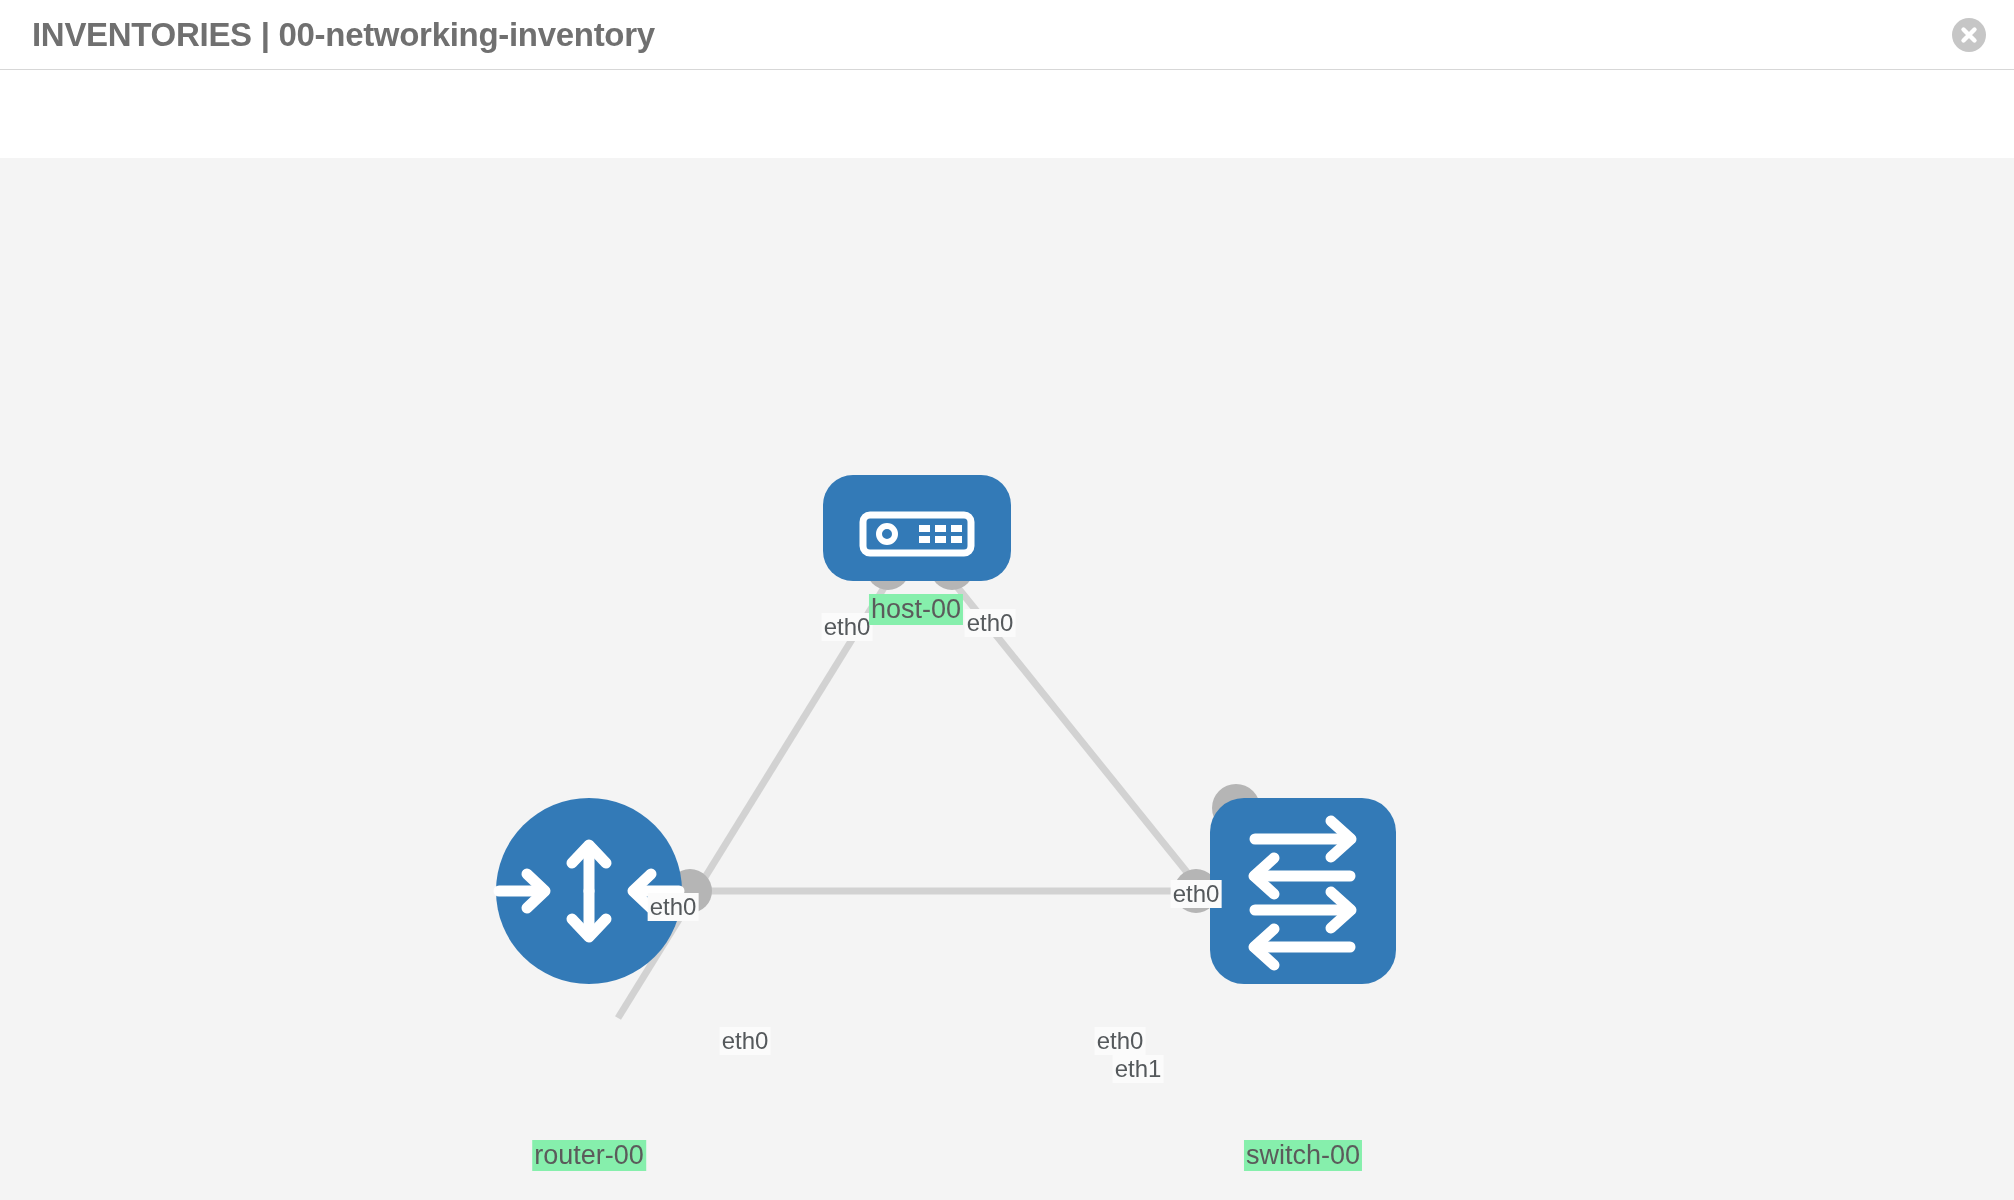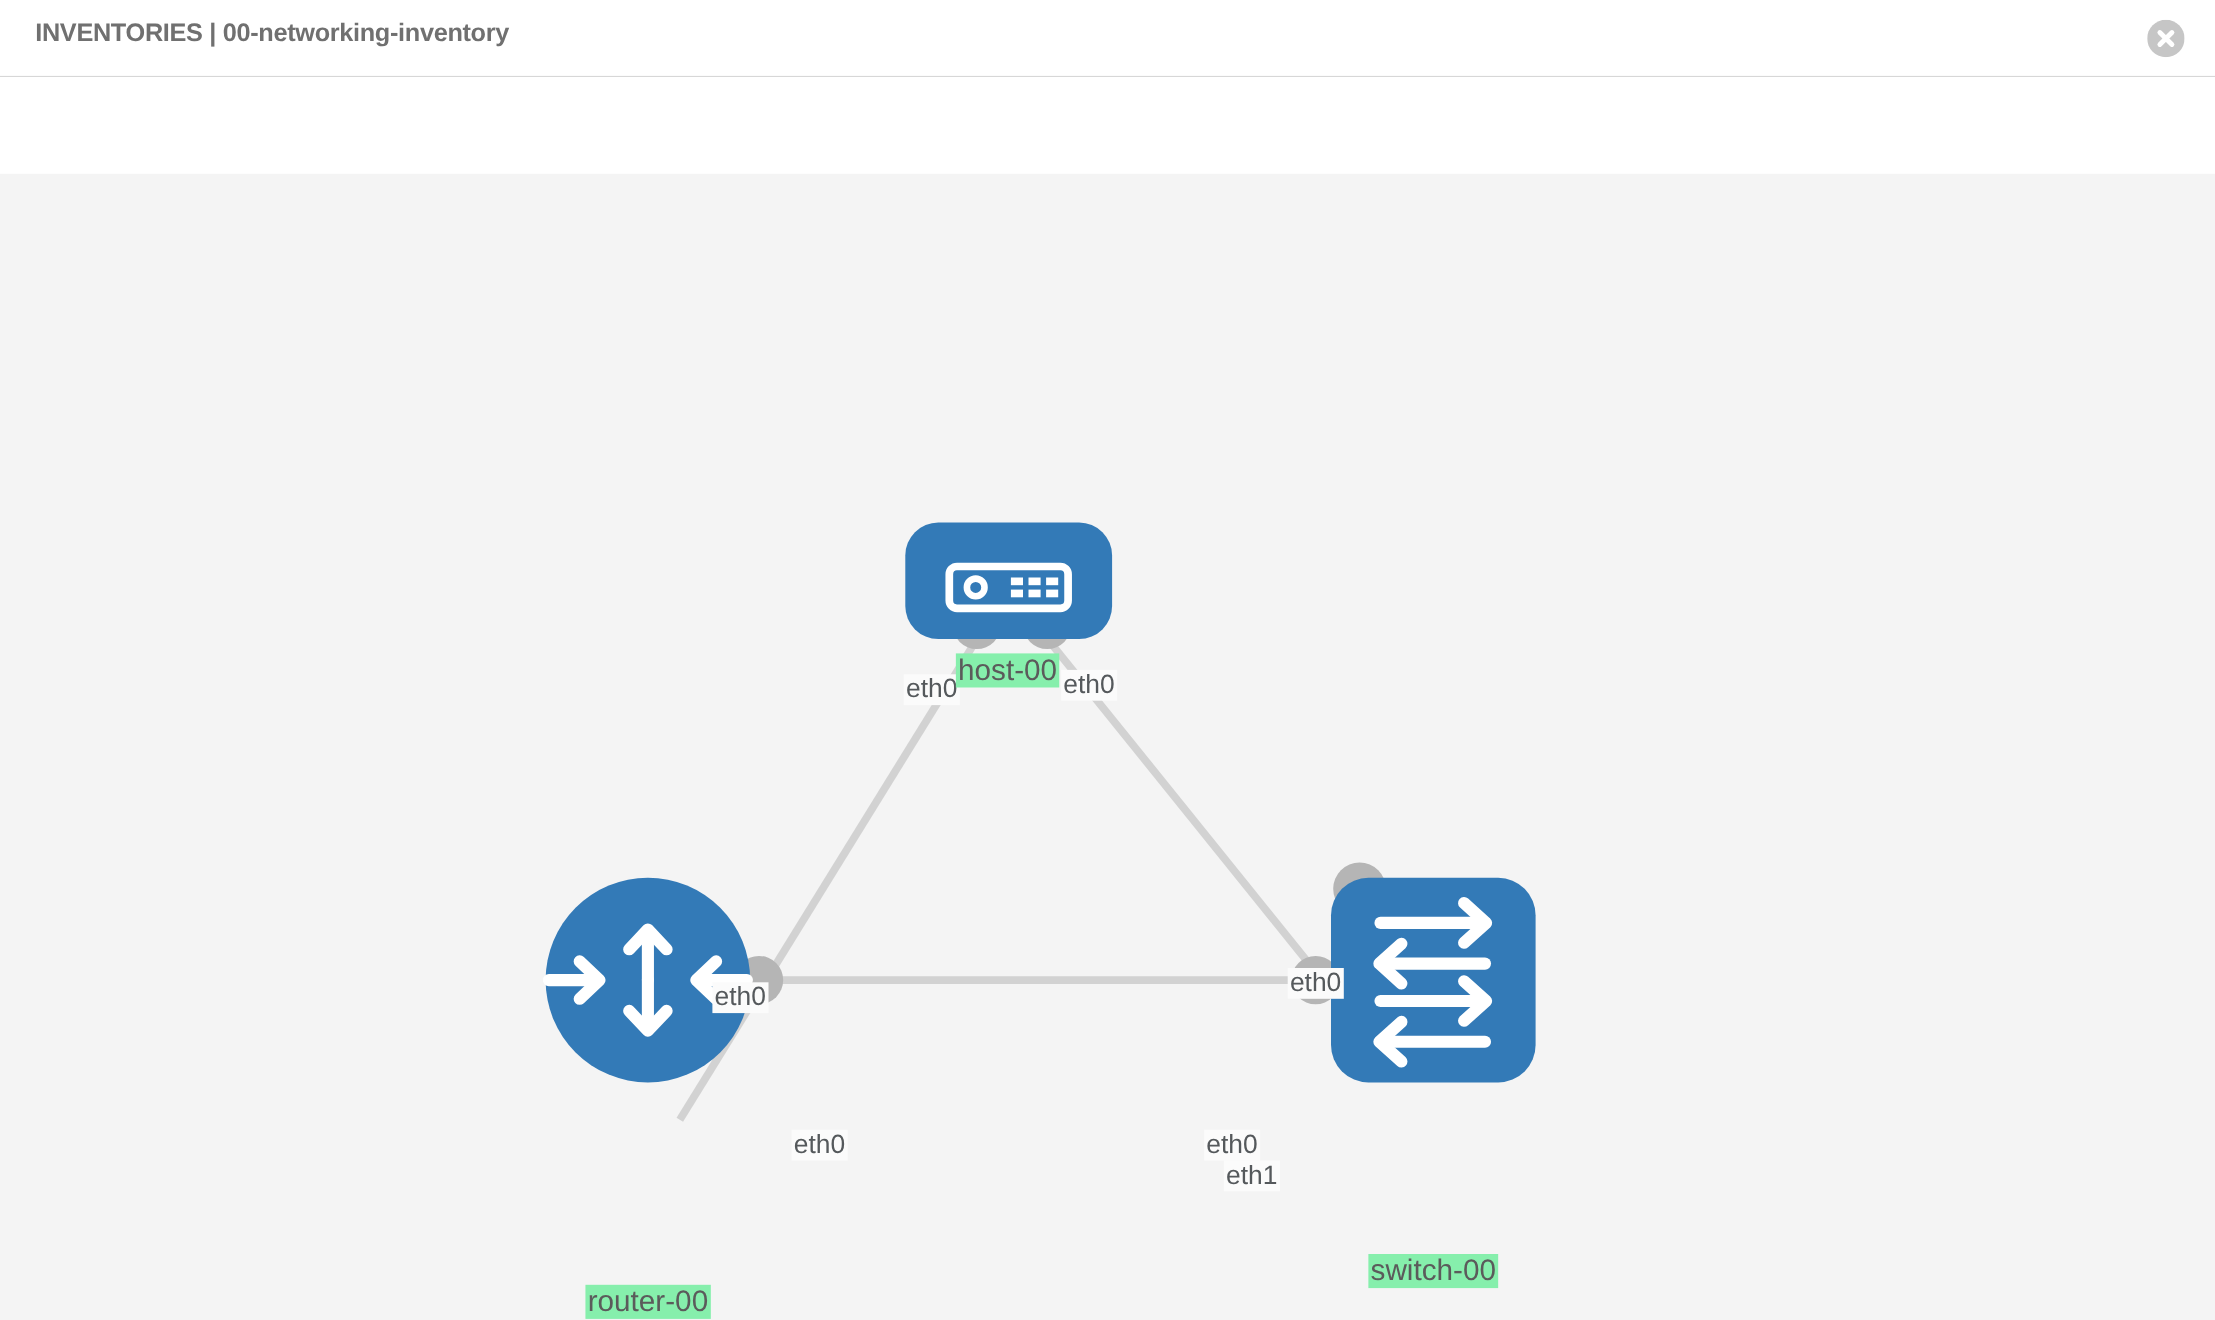--- a/index.html
+++ b/index.html
@@ -13,21 +13,21 @@
 
   
   .header {
     position: absolute; left: 0; top: 0;
     width: 2014px; height: 70px;
     background: #ffffff;
     border-bottom: 1px solid #d7d7d7;
   }
   .header-title {
     position: absolute; left: 32px; top: 16px;
-    font-size: 23px; font-weight: bold;
+    font-size: 33px; font-weight: bold;
     color: #707070;
     letter-spacing: -0.3px;
     white-space: nowrap;
   }
   .close-btn {
     position: absolute; right: 28px; top: 18px;
     width: 34px; height: 34px;
     cursor: pointer;
   }
 
@@ -245,18 +245,18 @@
 
     <span class="iface-label" style="left:847px;  top:455px;">eth0</span>
     <span class="iface-label" style="left:990px;  top:451px;">eth0</span>
     <span class="iface-label" style="left:673px;  top:735px;">eth0</span>
     <span class="iface-label" style="left:1196px; top:722px;">eth0</span>
     <span class="iface-label" style="left:745px;  top:869px;">eth0</span>
     <span class="iface-label" style="left:1120px; top:869px;">eth0</span>
     <span class="iface-label" style="left:1138px; top:869px;margin-top:28px;">eth1</span>
 
     <span class="node-label" style="left:916px;  top:436px;">host-00</span>
-    <span class="node-label" style="left:589px;  top:982px;margin-top:28px;">router-00</span>
+    <span class="node-label" style="left:589px;  top:982px;">router-00</span>
     <span class="node-label" style="left:1303px; top:982px;">switch-00</span>
   </div>
 
 
 </div>
 
 </body></html>

